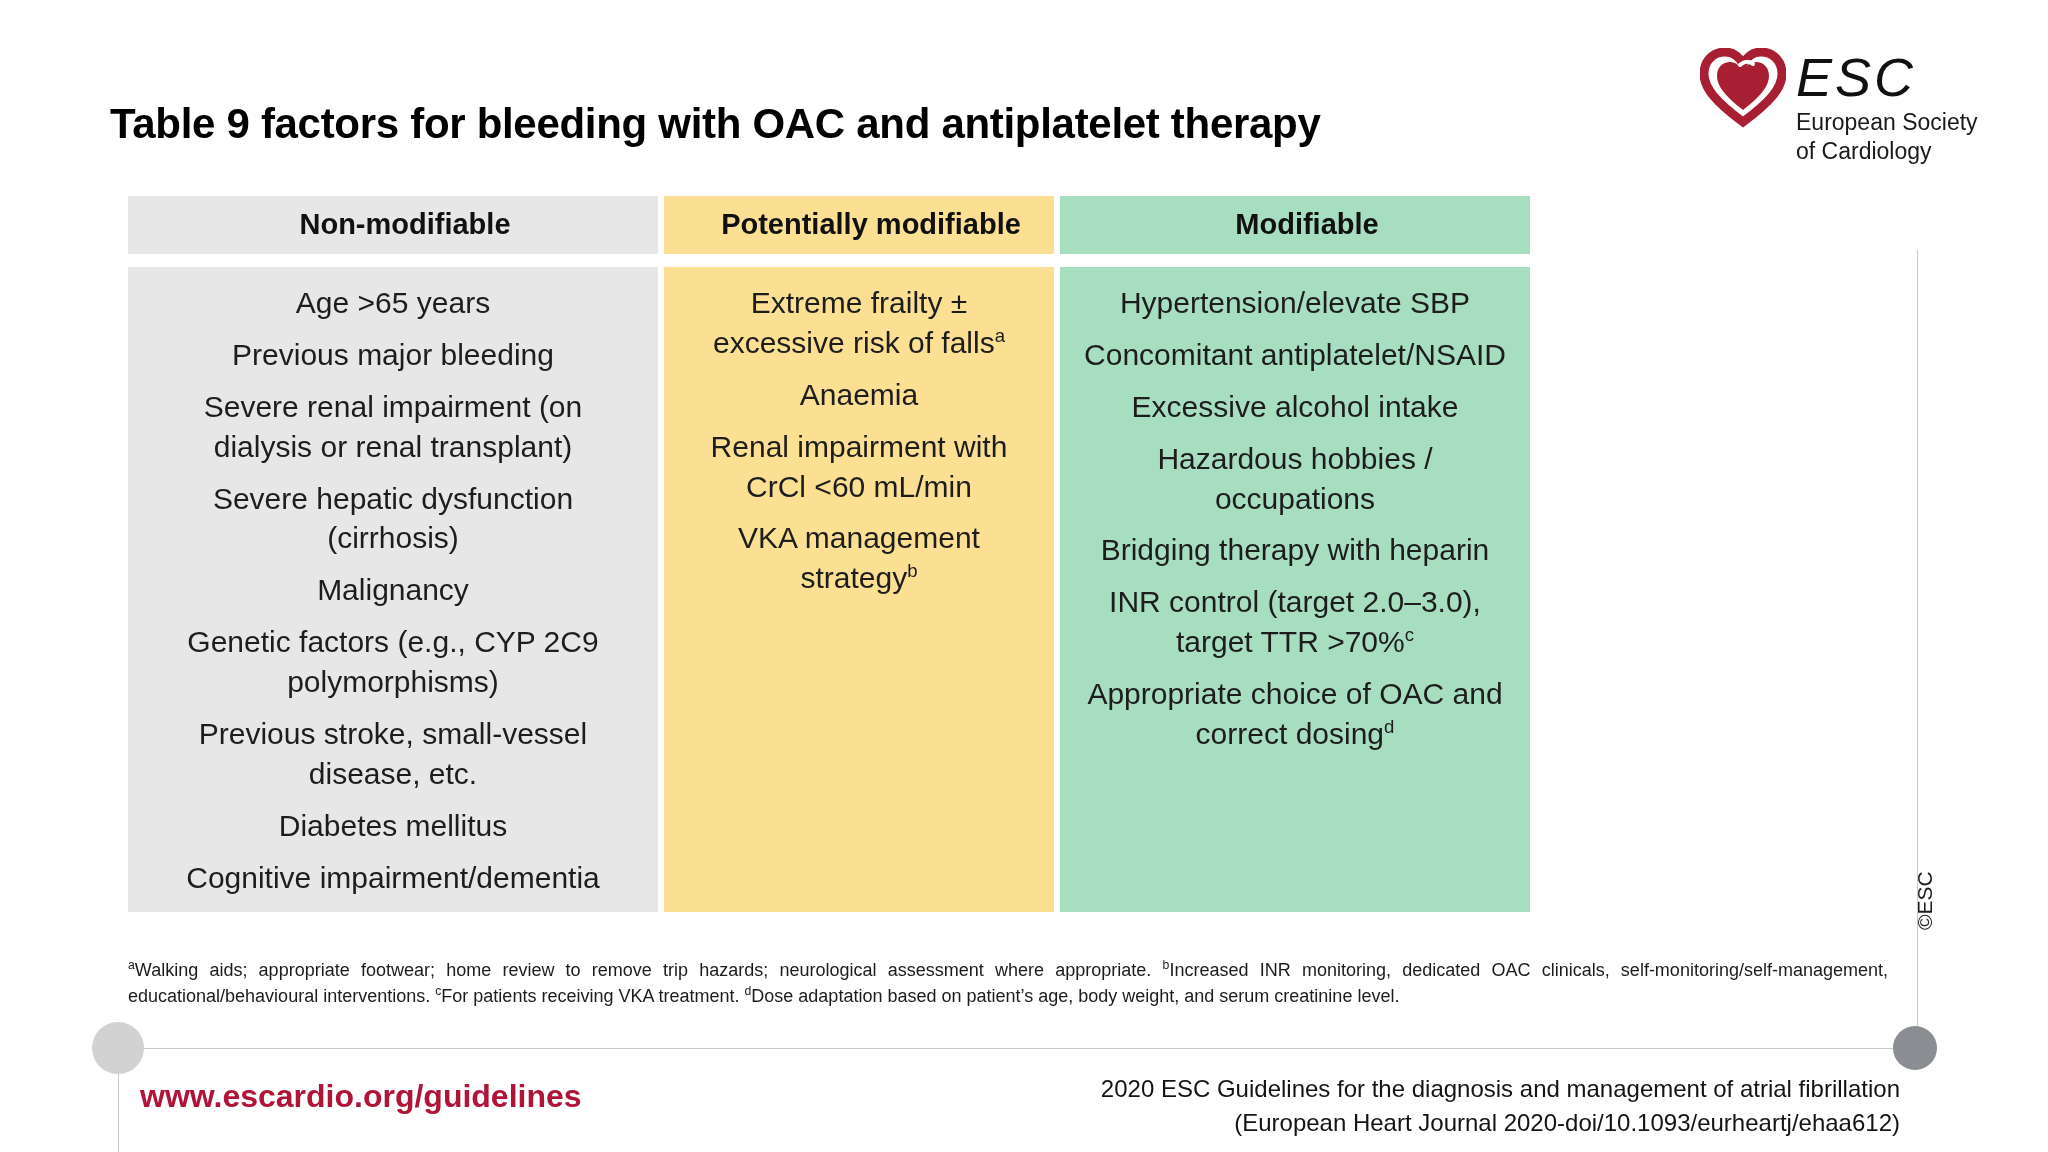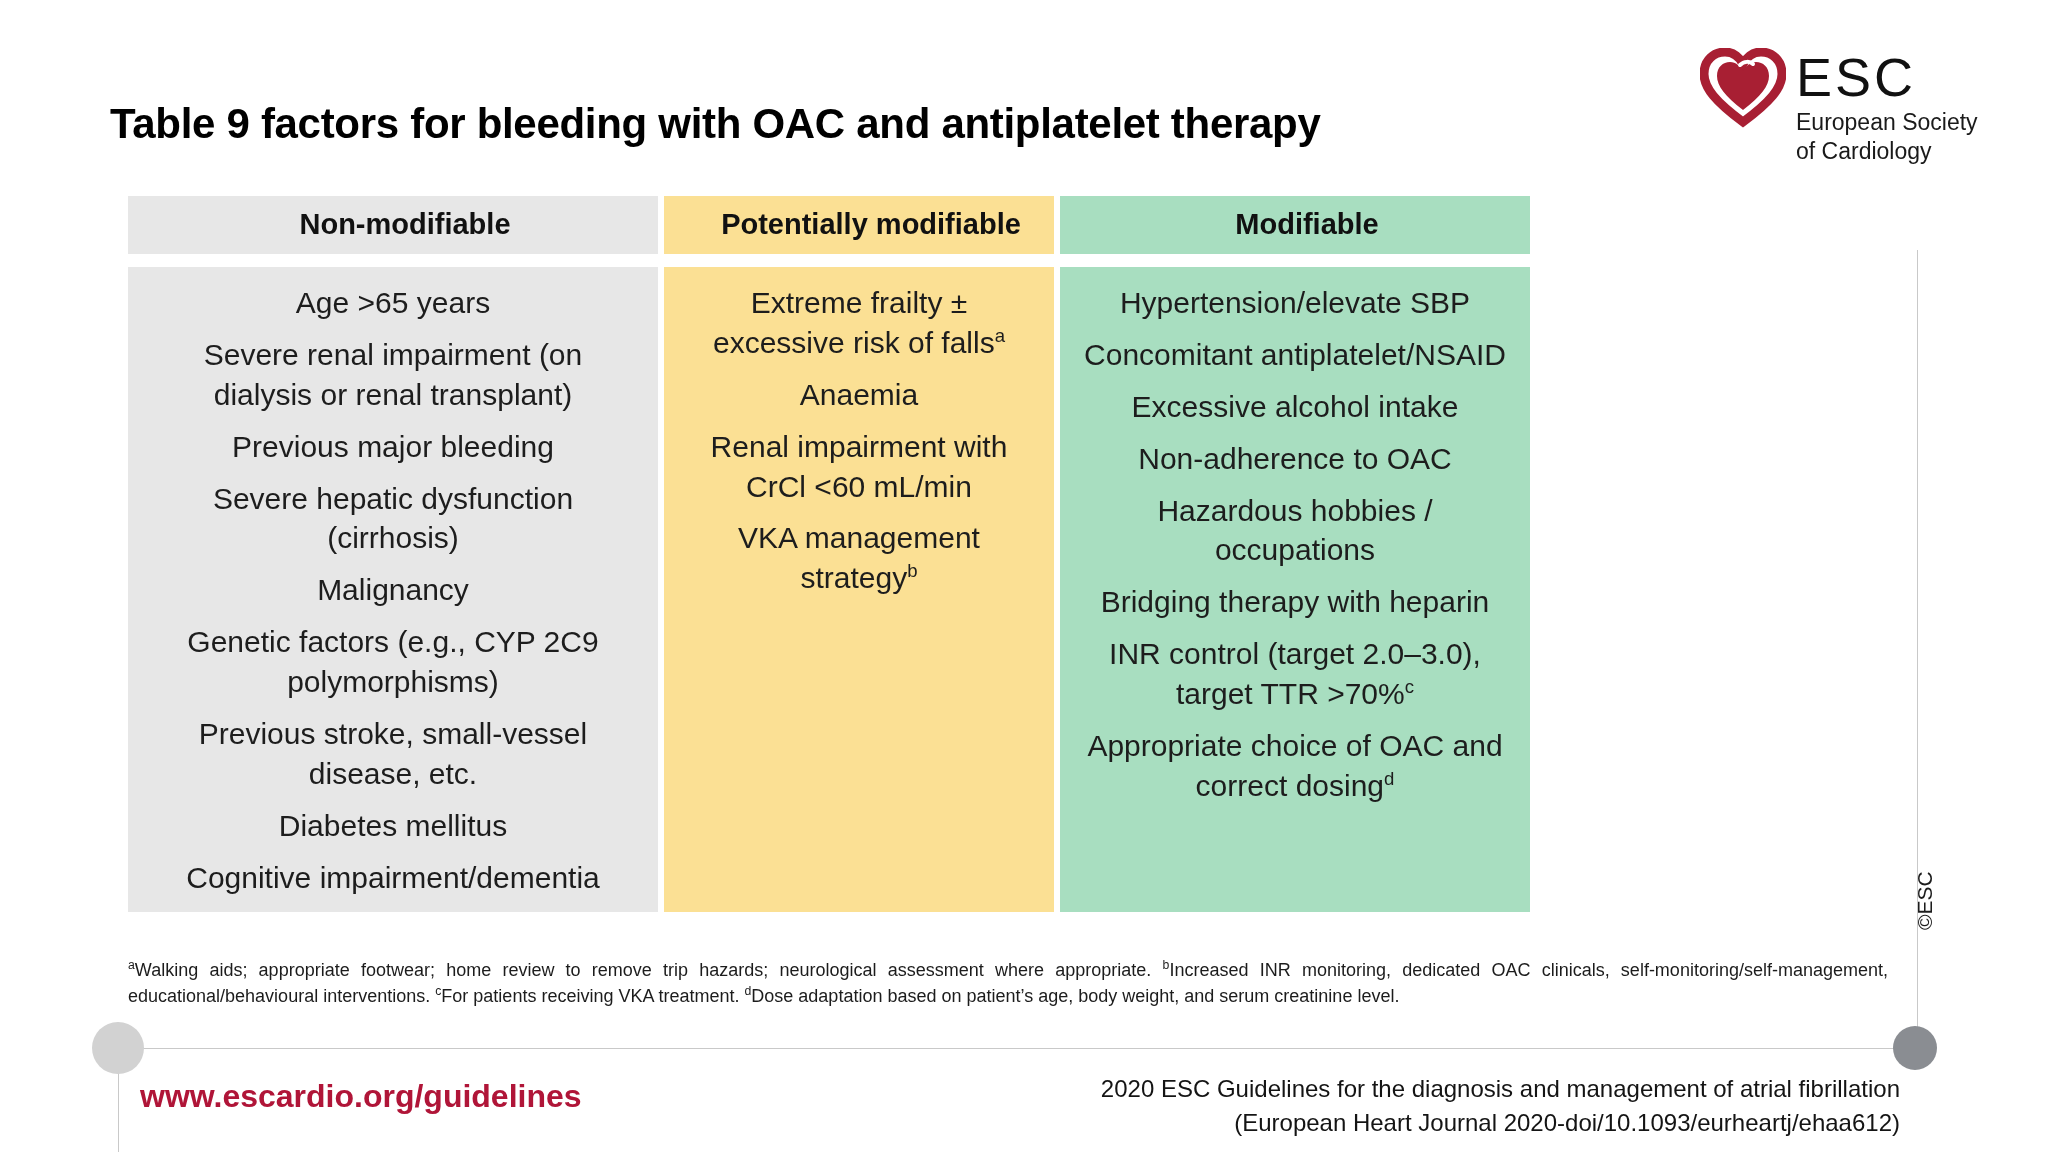--- a/index.html
+++ b/index.html
@@ -45,20 +45,21 @@
   }
   #esc-logo .esc-word {
     position: absolute;
     left: 96px;
     top: 2px;
     font-size: 54px;
     font-weight: normal;
     letter-spacing: 3px;
     color: #111111;
     line-height: 1;
+    font-style: italic;
   }
   #esc-logo .esc-sub {
     position: absolute;
     left: 96px;
     top: 60px;
     font-size: 23px;
     color: #1a1a1a;
     line-height: 1.25;
     white-space: nowrap;
   }
@@ -225,22 +226,22 @@
   </span>
   <span class="esc-word">ESC</span>
   <span class="esc-sub"><span>European Society</span><br><span>of Cardiology</span></span>
 </div>
 
 <div id="factors-table">
     <div class="t-col col-0">
       <div class="t-head fill-grey">Non-modifiable</div>
       <div class="t-body fill-grey">
         <div class="t-item">Age &gt;65 years</div>
+        <div class="t-item">Previous major bleeding</div>
         <div class="t-item">Severe renal impairment (on dialysis  or renal transplant)</div>
-        <div class="t-item">Previous major bleeding</div>
         <div class="t-item">Severe hepatic dysfunction (cirrhosis)</div>
         <div class="t-item">Malignancy</div>
         <div class="t-item">Genetic factors (e.g., CYP 2C9 polymorphisms)</div>
         <div class="t-item">Previous stroke, small-vessel disease,  etc.</div>
         <div class="t-item">Diabetes mellitus</div>
         <div class="t-item">Cognitive impairment/dementia</div>
       </div>
     </div>
     <div class="t-col col-1">
       <div class="t-head fill-yellow">Potentially modifiable</div>
@@ -250,21 +251,20 @@
         <div class="t-item">Renal impairment with CrCl &lt;60 mL/min</div>
         <div class="t-item">VKA management strategy<sup>b</sup></div>
       </div>
     </div>
     <div class="t-col col-2">
       <div class="t-head fill-green">Modifiable</div>
       <div class="t-body fill-green">
         <div class="t-item">Hypertension/elevate SBP</div>
         <div class="t-item">Concomitant antiplatelet/NSAID</div>
         <div class="t-item">Excessive alcohol intake</div>
-        <div class="t-item">Non-adherence to OAC</div>
         <div class="t-item">Hazardous hobbies / occupations</div>
         <div class="t-item">Bridging therapy with heparin</div>
         <div class="t-item">INR control (target 2.0–3.0),  target TTR &gt;70%<sup>c</sup></div>
         <div class="t-item">Appropriate choice of OAC and  correct dosing<sup>d</sup></div>
       </div>
     </div>
   </div>
 
 <div id="footnotes"><sup>a</sup>Walking aids; appropriate footwear; home review to remove trip hazards; neurological assessment where appropriate.  <sup>b</sup>Increased INR monitoring, dedicated OAC clinicals, self-monitoring/self-management, educational/behavioural interventions. <sup>c</sup>For patients receiving VKA treatment. <sup>d</sup>Dose adaptation based on patient’s age, body weight, and serum creatinine level.</div>
 

